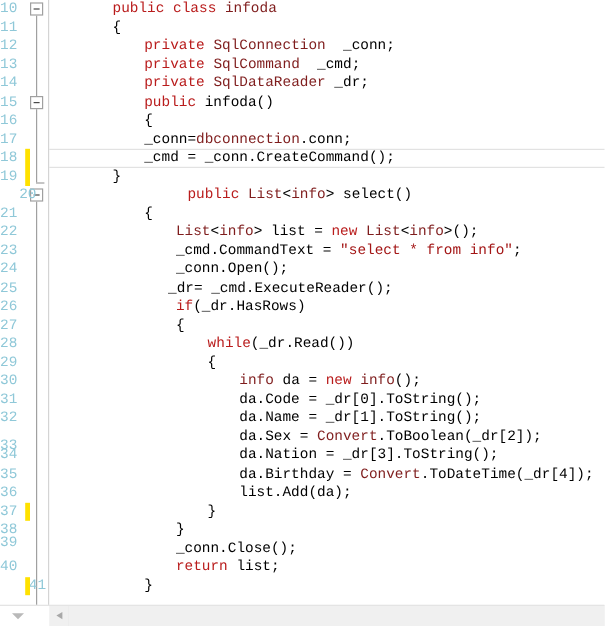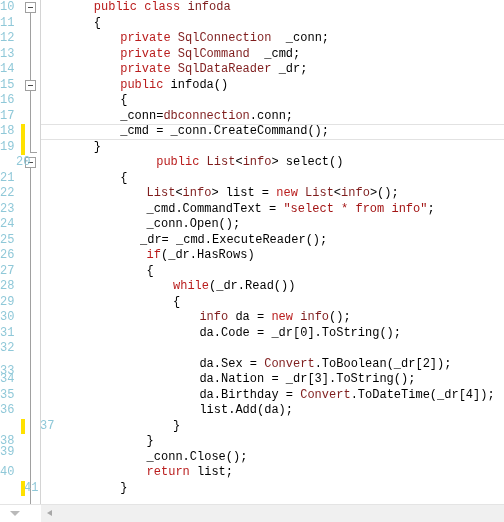--- a/index.html
+++ b/index.html
@@ -206,21 +206,21 @@
       <div class="linenum" style="top: 263.5px;">27</div>
       <div class="linenum" style="top: 279px;">28</div>
       <div class="linenum" style="top: 294.5px;">29</div>
       <div class="linenum" style="top: 310px;">30</div>
       <div class="linenum" style="top: 325.5px;">31</div>
       <div class="linenum" style="top: 341px;">32</div>
       <div class="linenum" style="top: 364px;">33</div>
       <div class="linenum" style="top: 372px;">34</div>
       <div class="linenum" style="top: 387.5px;">35</div>
       <div class="linenum" style="top: 403px;">36</div>
-      <div class="linenum" style="top: 418.5px; padding-left: 40px;">37</div>
+      <div class="linenum" style="top: 418.5px;">37</div>
       <div class="changebar" style="top: 418.5px;"></div>
       <div class="linenum" style="top: 434px;">38</div>
       <div class="linenum" style="top: 445px;">39</div>
       <div class="linenum" style="top: 465px;">40</div>
       <div class="linenum" style="top: 480.5px; padding-left: 24px;">41</div>
       <div class="changebar" style="top: 480.5px;"></div>
     </div>
 
   <div class="current-line-box" id="current-line-box" style="top: 123.5px;"></div>
 
@@ -240,20 +240,21 @@
       <div class="code-line" style="top: 186px; left: 105.6px;"><span class="typ">List</span><span class="pl">&lt;</span><span class="typ">info</span><span class="pl">&gt; list = </span><span class="kw">new</span><span class="pl"> </span><span class="typ">List</span><span class="pl">&lt;</span><span class="typ">info</span><span class="pl">&gt;();</span></div>
       <div class="code-line" style="top: 201.5px; left: 105.6px;"><span class="pl">_cmd.CommandText = </span><span class="str">"select * from info"</span><span class="pl">;</span></div>
       <div class="code-line" style="top: 217px; left: 105.6px;"><span class="pl">_conn.Open();</span></div>
       <div class="code-line" style="top: 248px; left: 105.6px;"><span class="kw">if</span><span class="pl">(_dr.HasRows)</span></div>
       <div class="code-line" style="top: 232.5px; left: 99px;"><span class="pl">_dr= _cmd.ExecuteReader();</span></div>
       <div class="code-line" style="top: 263.5px; left: 105.6px;"><span class="pl">{</span></div>
       <div class="code-line" style="top: 279px; left: 132px;"><span class="kw">while</span><span class="pl">(_dr.Read())</span></div>
       <div class="code-line" style="top: 294.5px; left: 132px;"><span class="pl">{</span></div>
       <div class="code-line" style="top: 310px; left: 158.4px;"><span class="typ">info</span><span class="pl"> da = </span><span class="kw">new</span><span class="pl"> </span><span class="typ">info</span><span class="pl">();</span></div>
       <div class="code-line" style="top: 325.5px; left: 158.4px;"><span class="pl">da.Code = _dr[0].ToString();</span></div>
+      <div class="code-line" style="top: 341px; left: 158.4px;"><span class="pl">da.Name = _dr[1].ToString();</span></div>
       <div class="code-line" style="top: 356.5px; left: 158.4px;"><span class="pl">da.Sex = </span><span class="typ">Convert</span><span class="pl">.ToBoolean(_dr[2]);</span></div>
       <div class="code-line" style="top: 372px; left: 158.4px;"><span class="pl">da.Nation = _dr[3].ToString();</span></div>
       <div class="code-line" style="top: 387.5px; left: 158.4px;"><span class="pl">da.Birthday = </span><span class="typ">Convert</span><span class="pl">.ToDateTime(_dr[4]);</span></div>
       <div class="code-line" style="top: 403px; left: 158.4px;"><span class="pl">list.Add(da);</span></div>
       <div class="code-line" style="top: 418.5px; left: 132px;"><span class="pl">}</span></div>
       <div class="code-line" style="top: 434px; left: 105.6px;"><span class="pl">}</span></div>
       <div class="code-line" style="top: 449.5px; left: 105.6px;"><span class="pl">_conn.Close();</span></div>
       <div class="code-line" style="top: 465px; left: 105.6px;"><span class="kw">return</span><span class="pl"> list;</span></div>
       <div class="code-line" style="top: 480.5px; left: 79.2px;"><span class="pl">}</span></div>
     </div>

